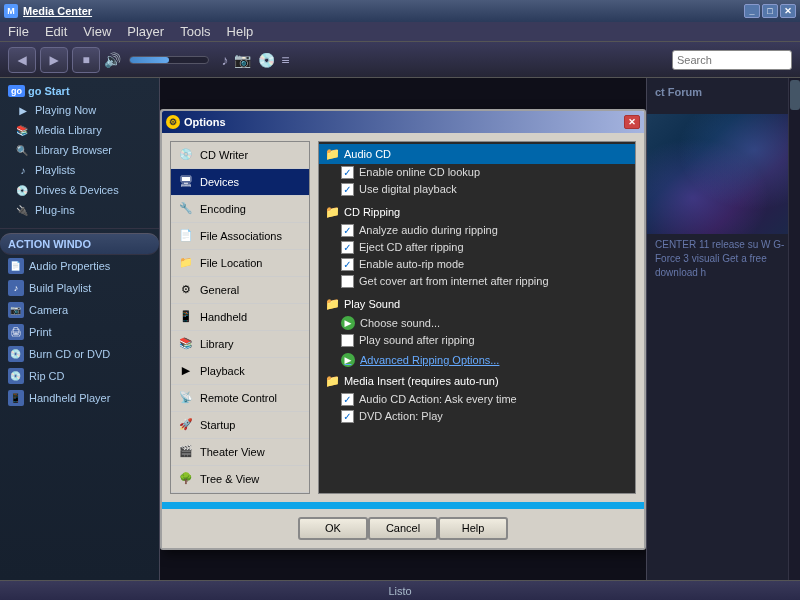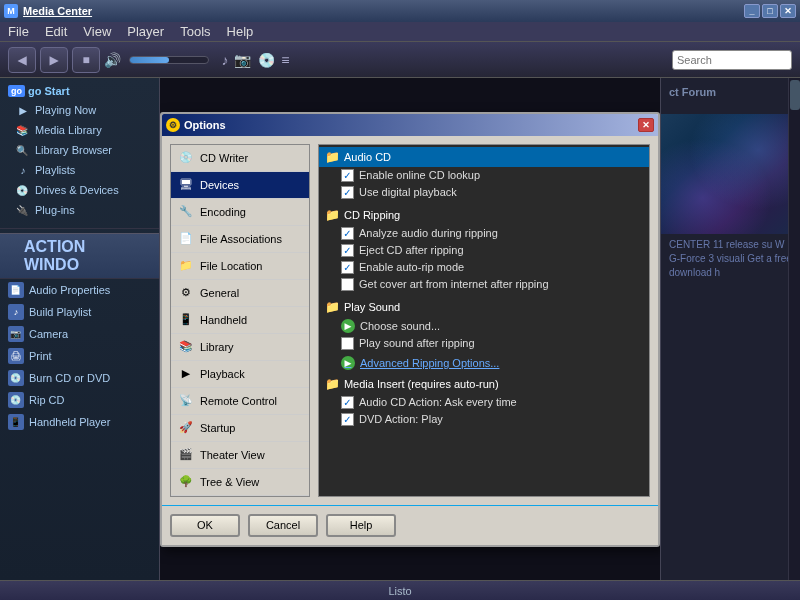--- a/index.html
+++ b/index.html
@@ -173,26 +173,27 @@
       font-size: 10px;
       flex-shrink: 0;
     }
     .sidebar-divider {
       height: 1px;
       background: #334;
       margin: 4px 0;
     }
     .action-window-header {
       background: linear-gradient(to bottom, #3a4a6a, #2a3a5a);
-      padding: 4px 24px;
+      padding: 4px 8px;
       color: #aaccff;
-      font-size: 16px;
+      font-size: 11px;
       font-weight: bold;
       border-top: 1px solid #556;
       border-bottom: 1px solid #334;
+      border-radius: 11px;
     }
     .action-item {
       display: flex;
       align-items: center;
       padding: 3px 8px;
       color: #aaccee;
       font-size: 11px;
       cursor: pointer;
       gap: 5px;
     }
@@ -212,21 +213,21 @@
     
     .center-content {
       flex: 1;
       background: #1a1a2a;
       position: relative;
       overflow: hidden;
     }
 
     
     .right-panel {
-      width: 140px;
+      width: 154px;
       background: #1e2030;
       border-left: 1px solid #445;
       overflow: hidden;
       position: relative;
     }
     .right-panel-content {
       padding: 8px;
       color: #8899bb;
       font-size: 10px;
     }
@@ -453,24 +454,24 @@
       color: #66aaff;
       font-size: 11px;
       gap: 5px;
       cursor: pointer;
       text-decoration: underline;
     }
 
     
     .dialog-buttons {
       display: flex;
+      justify-content: center;
       padding: 8px;
-      gap: 8px;
       background: #d4d0c8;
-      border-top: 1px solid #0ea5e9;
+      border-top: 7px solid #0ea5e9;
     }
     .dialog-btn {
       width: 70px;
       height: 23px;
       background: linear-gradient(to bottom, #f0ece0, #d0ccc0);
       border: 2px solid #888;
       border-radius: 3px;
       font-size: 11px;
       cursor: pointer;
       display: flex;

